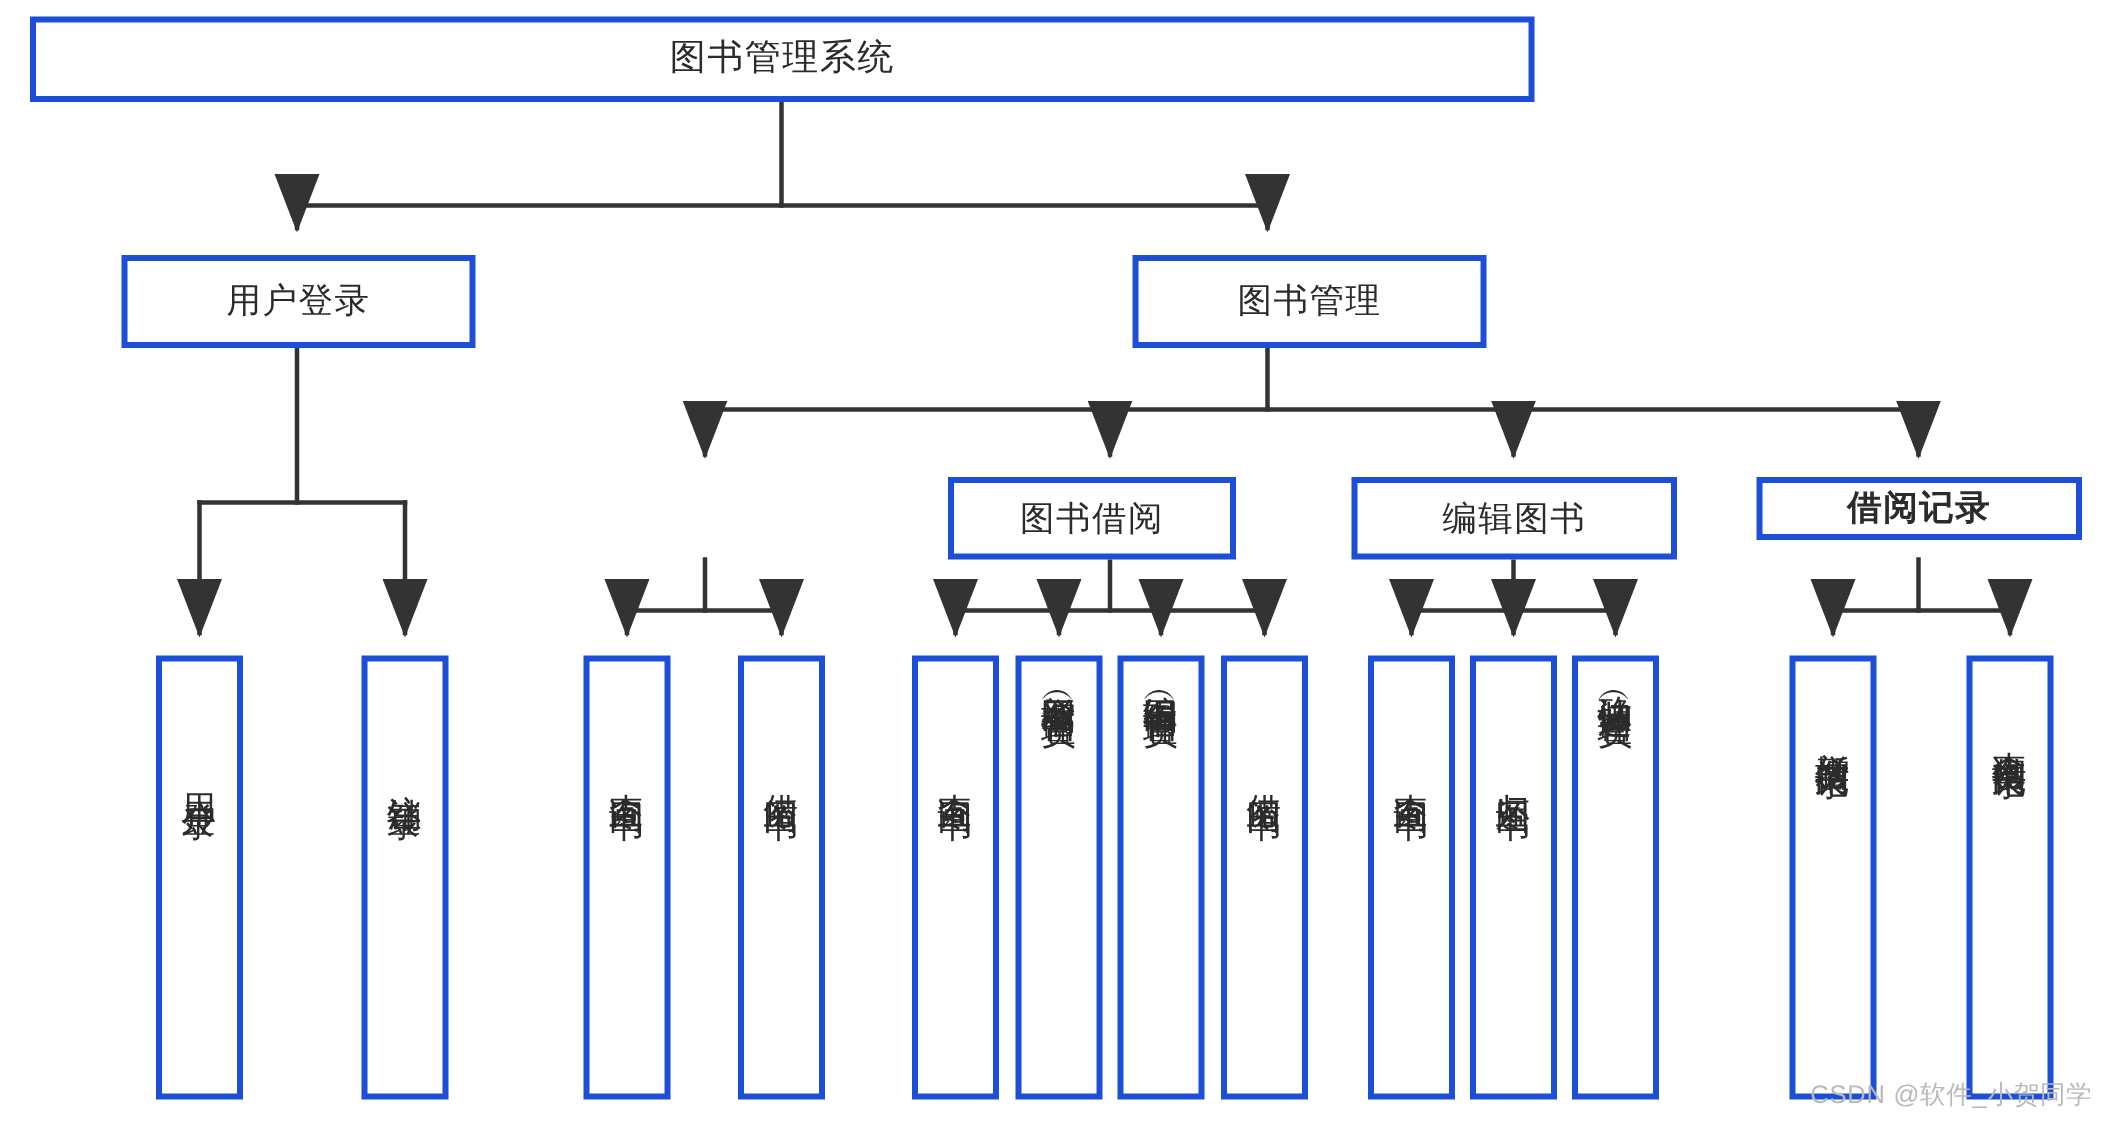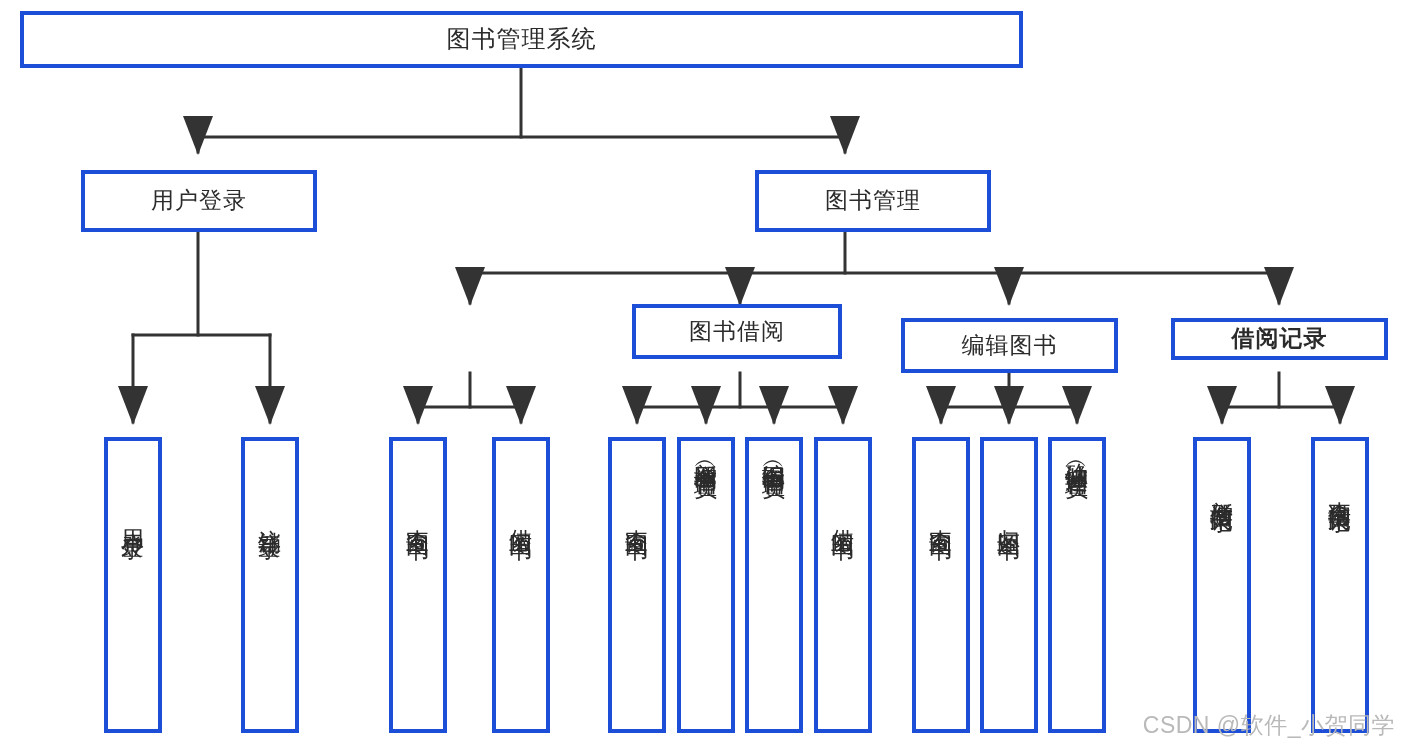--- a/index.html
+++ b/index.html
@@ -51,21 +51,21 @@
     font-size:23px;
     line-height:1.05;
     letter-spacing:3px;
     white-space:nowrap;
   }
   .v-node.tall .lbl{letter-spacing:2px;}
   .watermark{
     position:absolute;
     right:10px;
     bottom:6px;
-    font-size:23px;
+    font-size:17px;
     color:#b9b9b9;
     letter-spacing:0.5px;
     white-space:nowrap;
     pointer-events:none;
   }
 </style>
 </head>
 <body>
 
 <div id="canvas">
@@ -130,21 +130,21 @@
 
   <div class="node h-node" style="left:81px;top:170px;width:236px;height:62px;">
     <span class="lbl">用户登录</span>
   </div>
 
   <div class="node h-node" style="left:711px;top:170px;width:236px;height:62px;margin-left:44px;">
     <span class="lbl">图书管理</span>
   </div>
 
 
-  <div class="node h-node" style="left:632px;top:304px;width:210px;height:55px;">
+  <div class="node h-node" style="left:632px;top:318px;width:192px;height:55px;">
     <span class="lbl">图书借阅</span>
   </div>
 
   <div class="node h-node" style="left:901px;top:318px;width:217px;height:55px;">
     <span class="lbl">编辑图书</span>
   </div>
 
   <div class="node h-node" style="left:1171px;top:318px;width:217px;height:42px;font-weight:bold;">
     <span class="lbl">借阅记录</span>
   </div>

